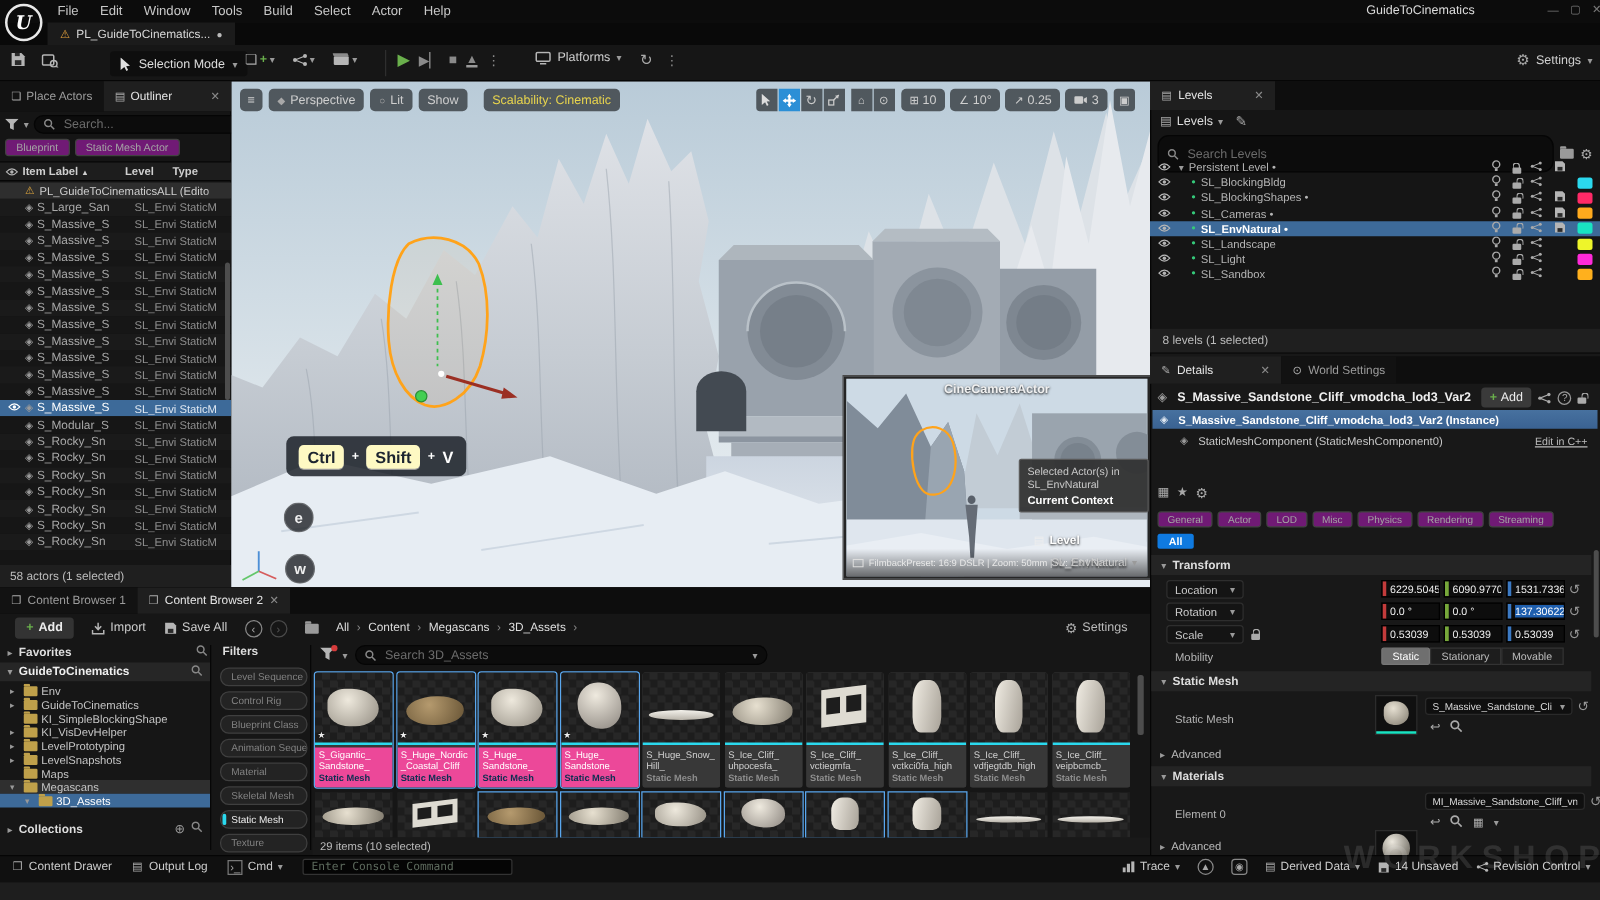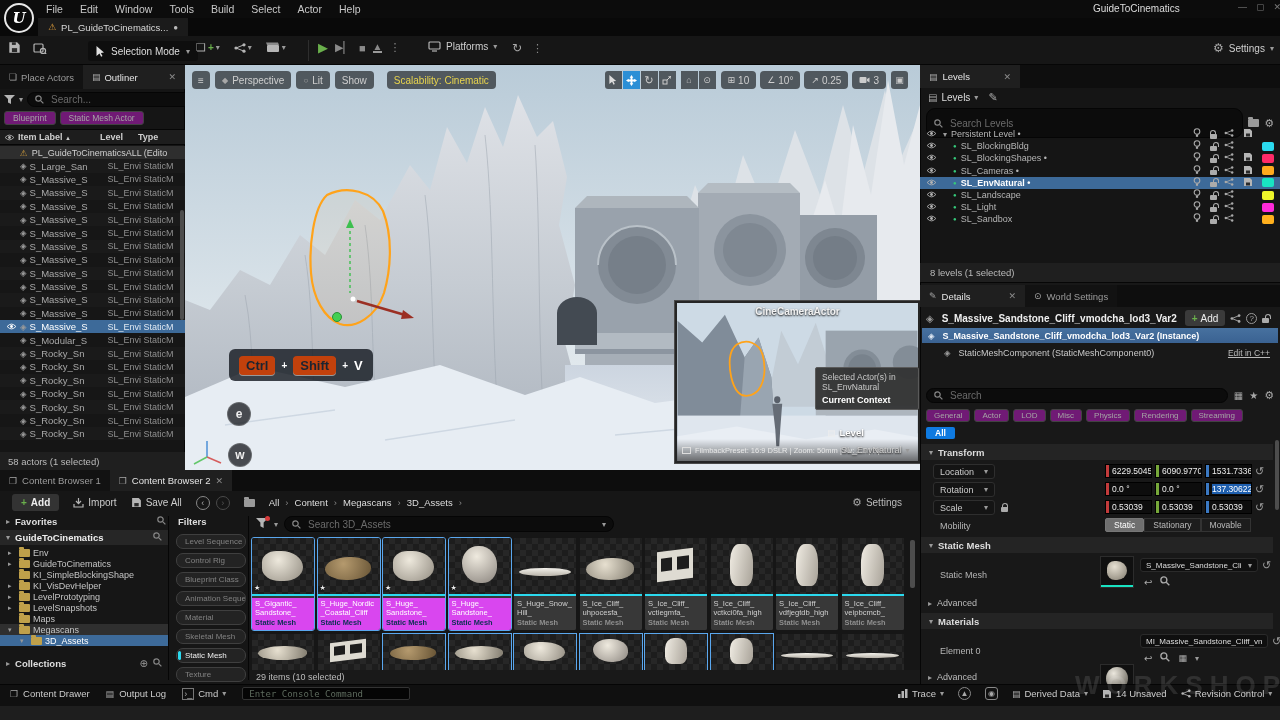--- a/index.html
+++ b/index.html
@@ -77,30 +77,30 @@
   .shape.rockC{left:22%;top:14%;width:56%;height:64%;border-radius:48% 52% 44% 56%;background:radial-gradient(circle at 42% 28%,#efeadf,#97918a 88%);}
   .shape.rockBrown{left:12%;top:32%;width:74%;height:40%;border-radius:55% 45% 52% 48%;background:radial-gradient(circle at 40% 30%,#b59a6e,#6e5a3a 90%);}
   .shape.pillar{left:32%;top:10%;width:36%;height:72%;border-radius:40% 40% 30% 30%;background:linear-gradient(100deg,#f1ede4,#a8a298);}
   .shape.sliver{left:8%;top:52%;width:84%;height:14%;border-radius:50%;background:linear-gradient(#f4f2ec,#b9b4aa);}
   .shape.block{left:20%;top:20%;width:58%;height:52%;background:#dedbd2;transform:skewY(-7deg);}
   .shape.block:before,.shape.block:after{content:"";position:absolute;width:32%;height:46%;background:#1d1d1d;top:22%;}
   .shape.block:before{left:10%;} .shape.block:after{right:12%;}
   .tstar{position:absolute;left:2px;bottom:4px;color:#eee;font-size:7px;text-shadow:0 0 2px #000;}
   .strip{position:absolute;left:0;right:0;bottom:0;height:2px;background:#2bd9ee;}
   .meta{padding:2px 3px 0 3px;color:#cfcfcf;font-size:7.6px;line-height:8.6px;}
-  .tile.sel .meta-wrap{background:#d946ef;}
+  .tile.sel .meta-wrap{background:#ec4899;}
   .meta-wrap{position:absolute;left:0;right:0;top:60px;bottom:0;background:#383838;}
   .tile.sel .meta,.tile.sel .mtype{color:#fff;}
   .mtype{padding:1px 3px;font-size:7.4px;font-weight:bold;color:#8e8e8e;}
   .tile.sel .mtype{color:#0c2f52;}
   .tile2{position:absolute;width:62px;height:36px;background:
      repeating-conic-gradient(#272727 0% 25%, #1d1d1d 0% 50%) 0 0/12px 12px;overflow:hidden;}
   .tile2.sel{outline:1.5px solid #5aa7ee;}
   
-  .keycap{background:#c2410c;color:#1c2430;font-weight:bold;border-radius:4px;padding:2px 7px;font-size:13px;box-shadow:0 1px 0 #999;text-align:right;}
+  .keycap{background:#fef9c3;color:#1c2430;font-weight:bold;border-radius:4px;padding:2px 7px;font-size:13px;box-shadow:0 1px 0 #999;text-align:right;}
   .keycircle{width:24px;height:24px;border-radius:50%;background:rgba(25,28,32,.78);color:#eee;font-weight:bold;font-size:12px;display:flex;align-items:center;justify-content:center;border:1px solid rgba(255,255,255,.18);}
   .vtool{width:17px;height:18px;display:flex;align-items:center;justify-content:center;background:rgba(14,16,18,.62);color:#ccc;}
   .vtool.on{background:#2b8fd6;color:#fff;}
   .wm{position:absolute;color:rgba(255,255,255,.11);font-weight:bold;pointer-events:none;line-height:1;}
   .scrollthumb{background:#4d4d4d;border-radius:2px;position:absolute;}
   .menu-item{color:#c8c8c8;cursor:default;}
   .crumb{color:#ddd;} .csep{color:#888;}
   input.console{background:#050505;border:1px solid #333;border-radius:2px;color:#9aa59a;
     font-family:"DejaVu Sans Mono",monospace;font-size:9px;padding:1px 6px;outline:none;}
   input.console::placeholder{color:#5d6a5d;}
@@ -979,27 +979,20 @@
   <div class="abs flex" style="left:922px;top:328px;width:356px;height:15px;background:linear-gradient(#47719f,#3a6292);gap:5px;padding-left:6px;">
     <span class="meshico" style="color:#dfe8f2;">◈</span>
     <span style="color:#fff;font-weight:bold;font-size:9px;white-space:nowrap;overflow:hidden;">S_Massive_Sandstone_Cliff_vmodcha_lod3_Var2 (Instance)</span>
   </div>
   <div class="abs flex" style="left:922px;top:345px;width:356px;height:15px;gap:5px;padding-left:22px;">
     <span class="meshico">◈</span>
     <span style="color:#c9c9c9;font-size:9px;white-space:nowrap;overflow:hidden;flex:1;">StaticMeshComponent (StaticMeshComponent0)</span>
     <span style="color:#bbb;font-size:8.5px;text-decoration:underline;margin-right:8px;">Edit in C++</span>
   </div>
   <div class="abs flex" style="left:926px;top:388px;width:348px;gap:6px;">
-    <div class="searchpill" style="flex:1;height:15px;">
-      <svg width="9" height="9" viewBox="0 0 9 9">
-          <circle cx="3.5" cy="3.5" r="2.7" fill="none" stroke="#888" stroke-width="1.2"></circle>
-          <line x1="5.6" y1="5.6" x2="8.4" y2="8.4" stroke="#888" stroke-width="1.2"></line>
-        </svg>
-      <input placeholder="Search" style="">
-    </div>
     <span class="ico" style="font-size:10px;">▦</span>
     <span class="ico" style="font-size:10px;">★</span>
     <span class="ico" style="font-size:11px;">⚙</span>
   </div>
   <div class="abs schips" style="left:926px;top:409px;">
       <span class="chip" style="font-size:8px;">General</span>
       <span class="chip" style="font-size:8px;">Actor</span>
       <span class="chip" style="font-size:8px;">LOD</span>
       <span class="chip" style="font-size:8px;">Misc</span>
       <span class="chip" style="font-size:8px;">Physics</span>

